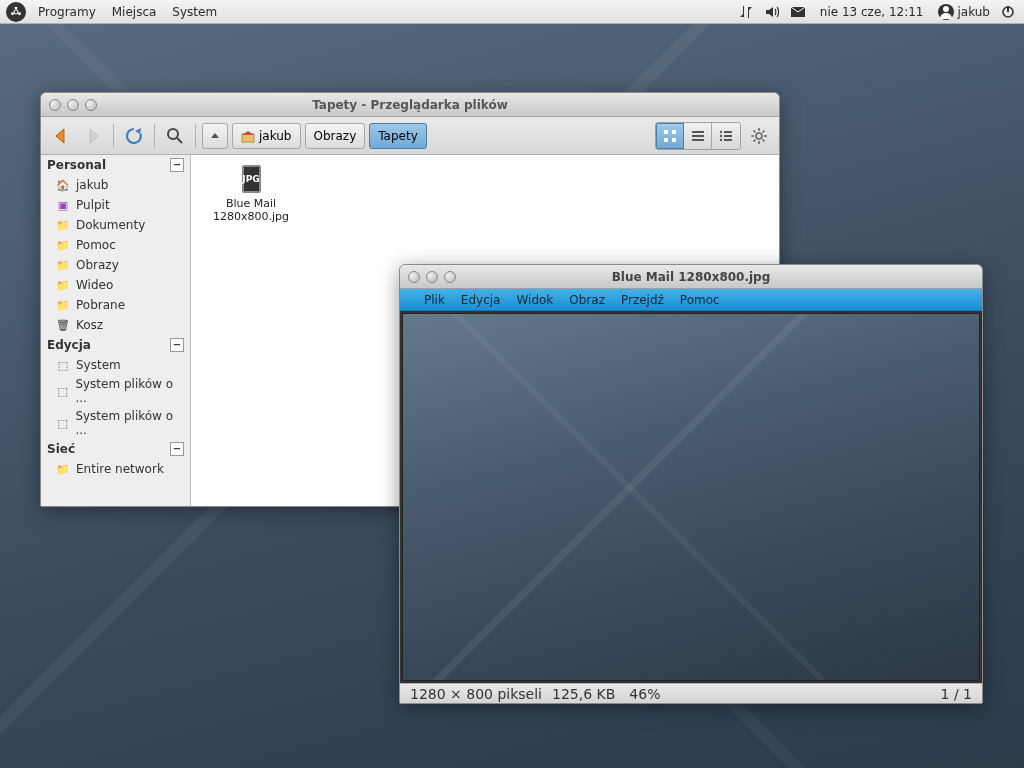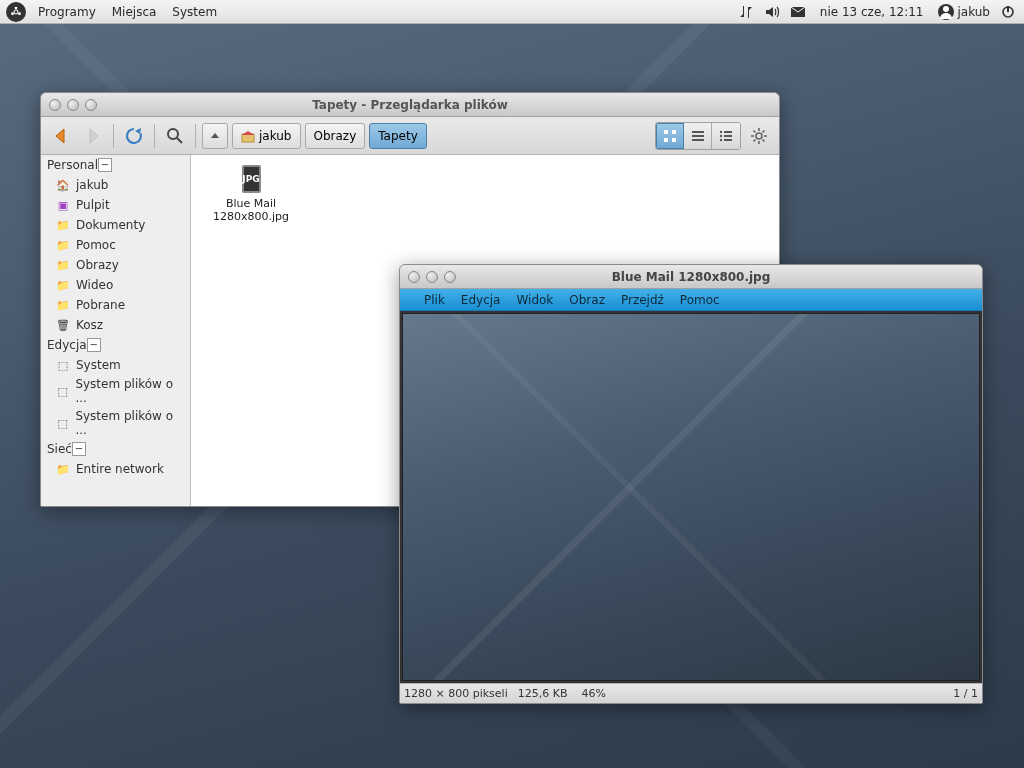--- a/index.html
+++ b/index.html
@@ -38,40 +38,40 @@
 .fb .sep { width:1px; height:24px; background:#b0b0b0; margin:0 2px; }
 .fb .path { display:flex; gap:4px; align-items:center; }
 .fb .path-seg { height:26px; padding:0 8px; display:flex; align-items:center; gap:4px; background:linear-gradient(#f4f4f4,#dcdcdc); border:1px solid #a8a8a8; border-radius:3px; font-size:12px; }
 .fb .path-seg.home-icon { width:26px; padding:0; justify-content:center; }
 .fb .right-tools { margin-left:auto; display:flex; gap:4px; align-items:center; }
 .fb .view-group { display:flex; border:1px solid #a0a0a0; border-radius:3px; overflow:hidden; }
 .fb .view-btn { width:28px; height:26px; display:flex; align-items:center; justify-content:center; background:linear-gradient(#f0f0f0,#d8d8d8); border-right:1px solid #a8a8a8; }
 .fb .view-btn:last-child { border-right:none; }
 .fb .body { display:flex; height:calc(100% - 62px); }
 .fb .sidebar { width:150px; background:#eeeeee; border-right:1px solid #c0c0c0; font-size:12px; overflow:hidden; }
-.fb .sb-header { display:flex; align-items:center; padding:3px 6px; font-weight:normal; color:#333; }
+.fb .sb-header { display:flex; align-items:center; justify-content:space-between; padding:3px 6px; font-weight:bold; color:#333; }
 .fb .sb-header .collapse { width:14px; height:14px; border:1px solid #999; background:#fff; display:flex; align-items:center; justify-content:center; font-size:10px; line-height:1; }
 .fb .sb-item { display:flex; align-items:center; gap:5px; padding:2px 6px 2px 14px; color:#333; }
 .fb .sb-item .ficon { width:16px; height:16px; display:flex; align-items:center; justify-content:center; font-size:11px; }
 .fb .content { flex:1; background:#fff; padding:10px; display:flex; align-content:flex-start; gap:16px; }
 .fb .file { width:100px; text-align:center; font-size:11px; color:#222; }
 .fb .file .thumb { width:19px; height:28px; margin:0 auto 4px; background:#333; border:2px solid #888; display:flex; align-items:center; justify-content:center; color:#fff; font-size:9px; font-weight:bold; border-radius:2px; }
 
 
 .iv { top:264px; left:399px; width:584px; height:440px; }
 .iv .titlebar .title { color:#444; }
 .iv .menubar { height:22px; background:linear-gradient(#44b0e8,#1a8fd4); display:flex; align-items:center; padding:0 16px; font-size:12px; color:#0a2a3a; border-bottom:1px solid #1678b8; }
 .iv .menubar .mi { padding:0 8px; }
 .iv .viewport { height:calc(100% - 24px - 22px - 20px); background:#333; padding:2px; }
 .iv .viewport .img { width:100%; height:100%; background:linear-gradient(165deg,#66788c 0%,#4a5c70 35%,#3a4a5c 65%,#2c3844 100%); position:relative; border:1px solid #222; }
 .iv .viewport .img::before { content:""; position:absolute; inset:0; background:
   linear-gradient(135deg, transparent 42%, rgba(255,255,255,0.07) 42%, rgba(255,255,255,0.07) 43%, transparent 43%),
   linear-gradient(225deg, transparent 55%, rgba(255,255,255,0.05) 55%, rgba(255,255,255,0.05) 56%, transparent 56%);
 }
-.iv .statusbar { height:20px; background:linear-gradient(#e8e8e8,#d4d4d4); border-top:1px solid #b0b0b0; display:flex; align-items:center; font-size:11px; color:#333; padding:0 4px; }
+.iv .statusbar { height:20px; background:linear-gradient(#e8e8e8,#d4d4d4); border-top:1px solid #b0b0b0; display:flex; align-items:center; font-size:14px; color:#333; padding:0 10px; }
 .iv .statusbar .sp { flex:1; }
 
 svg { display:block; }
 </style>
 </head>
 <body>
 
 <div class="desktop-bg"></div>
 
 <div class="panel">

